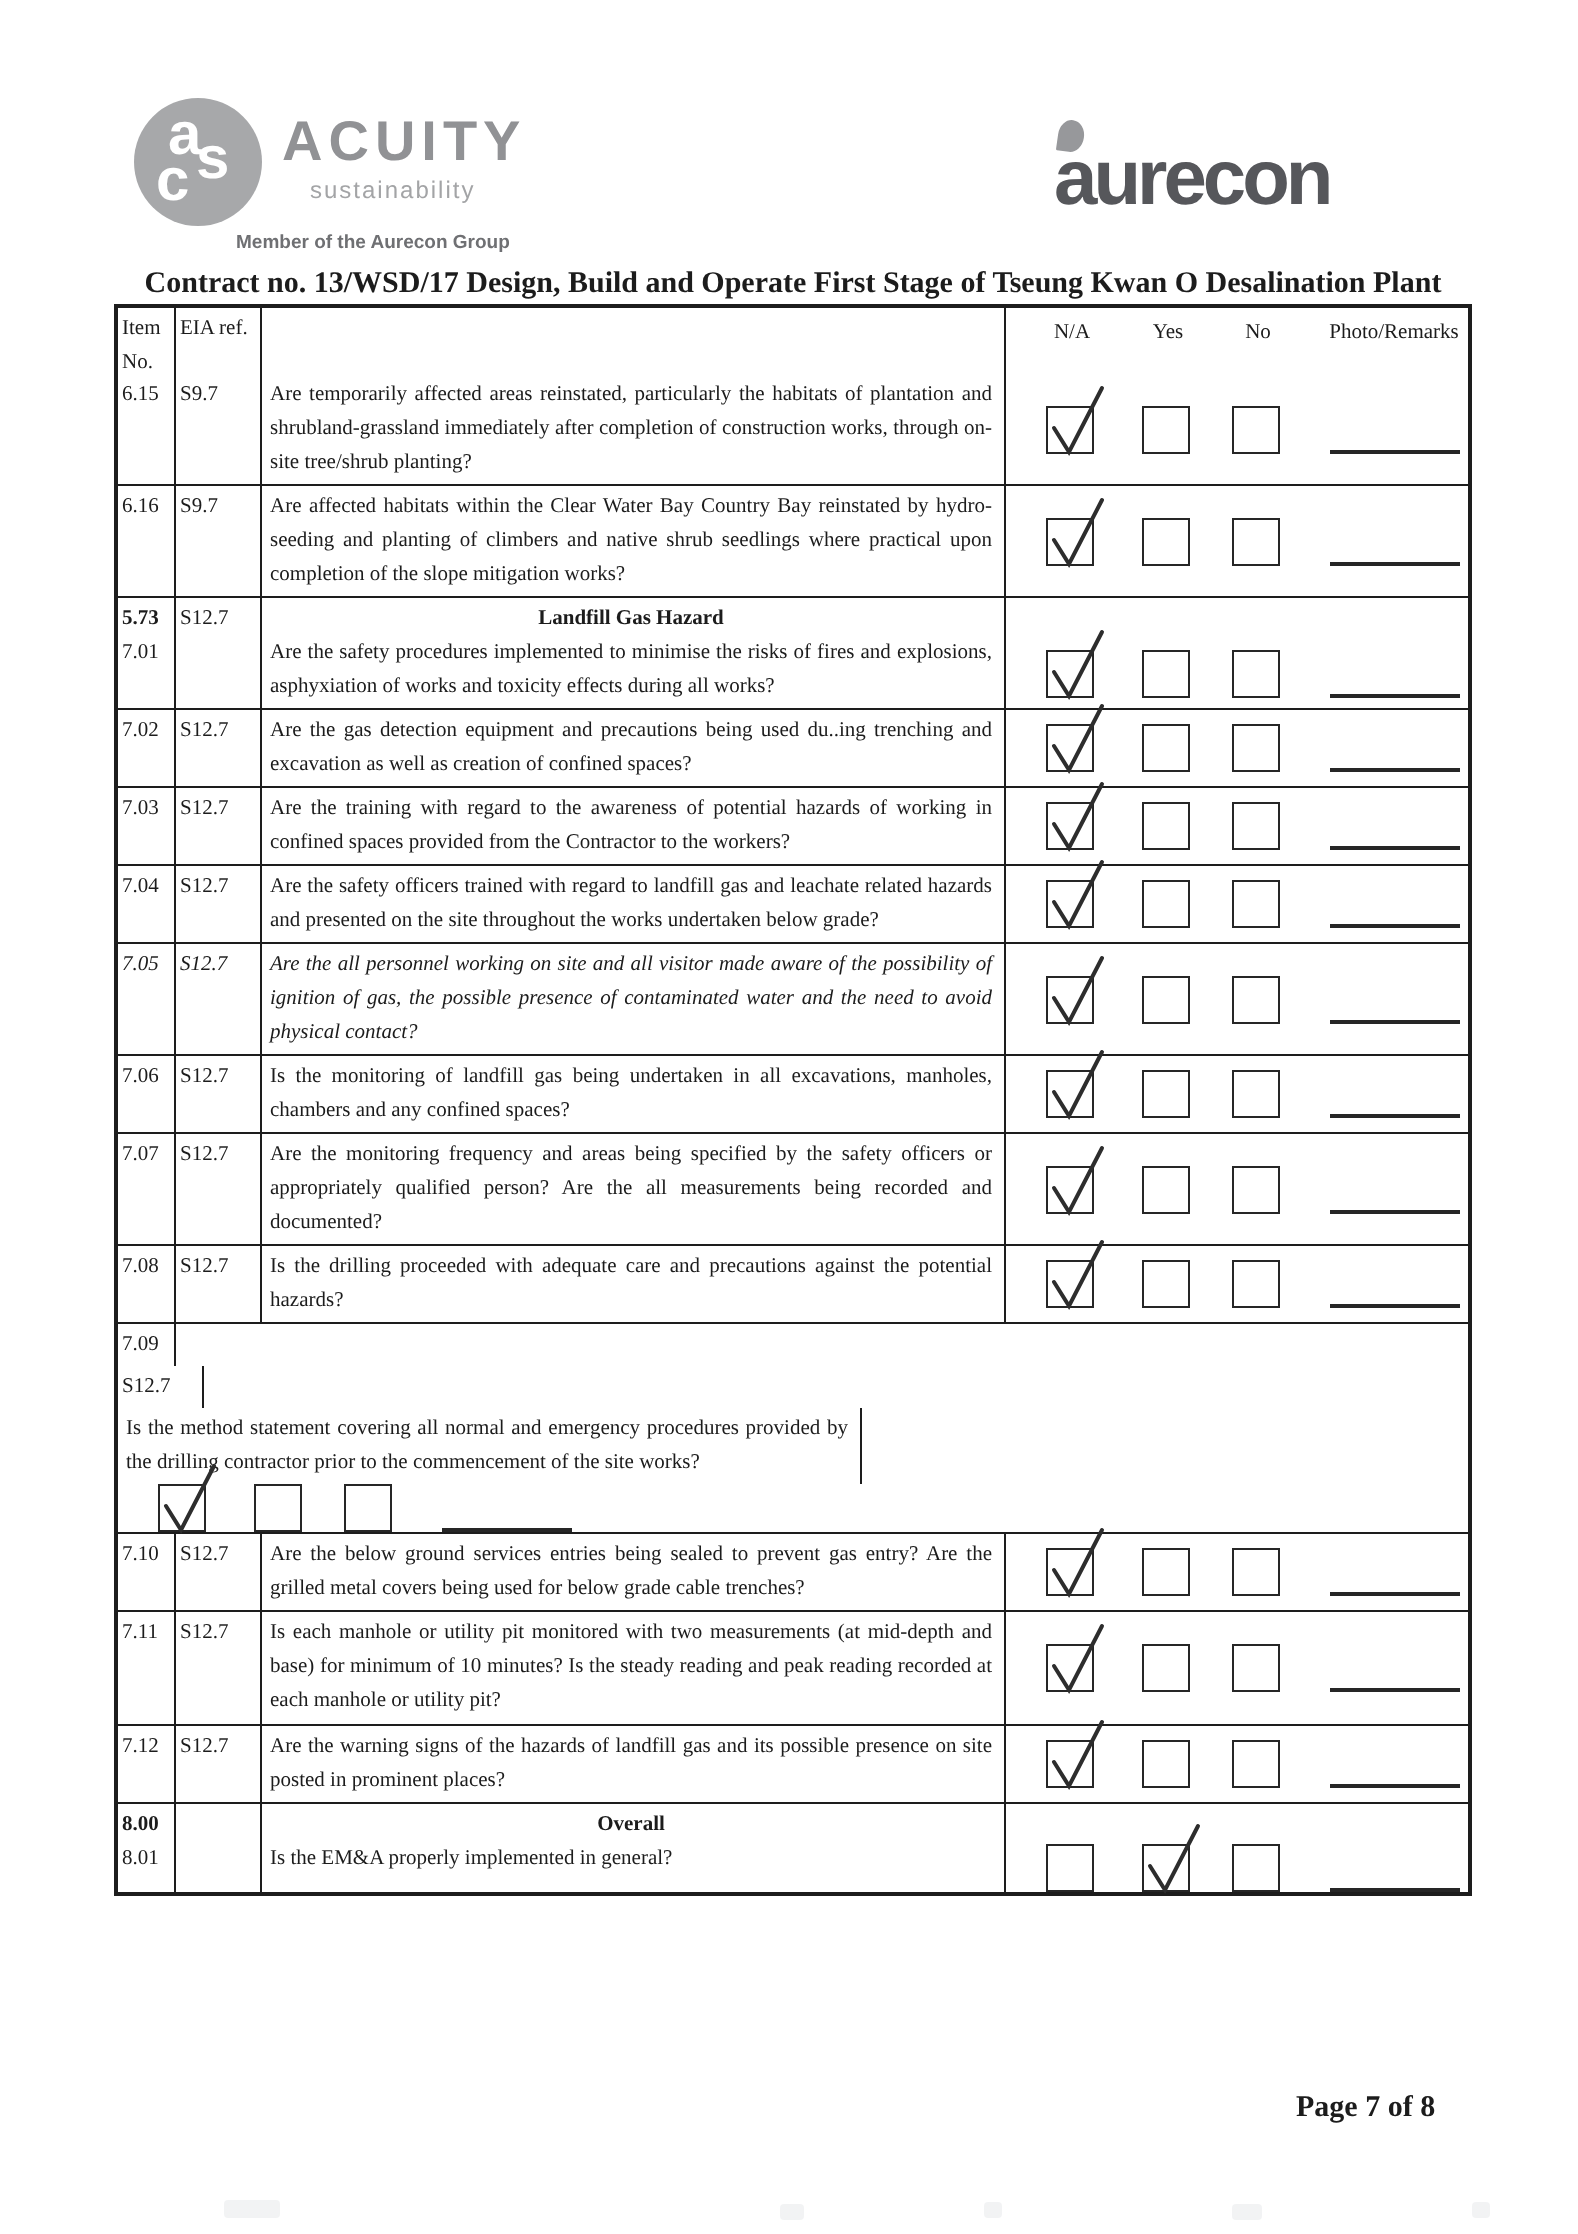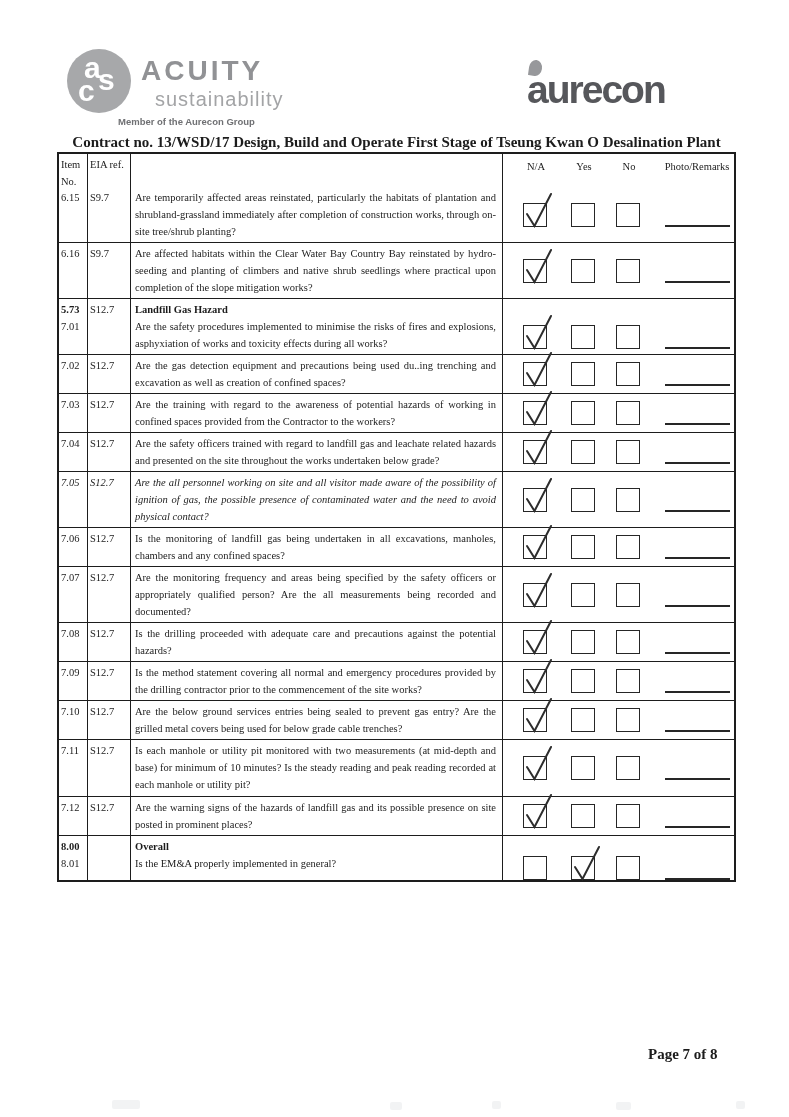--- a/index.html
+++ b/index.html
@@ -23,21 +23,21 @@
   .m-c { font-size:30px; left:11px; top:27px; }
 
   .brand-name {
     position:absolute; left:141px; top:55px;
     font-family:"Liberation Sans", sans-serif; font-weight:bold;
     font-size:28px; letter-spacing:3px; color:#919295;
   }
   .brand-sub {
     position:absolute; left:155px; top:88px;
     font-family:"Liberation Sans", sans-serif;
-    font-size:20px; letter-spacing:1px; color:#a3a4a6;
+    font-size:12px; letter-spacing:1px; color:#a3a4a6;
   }
   .brand-member {
     position:absolute; left:118px; top:116px;
     font-family:"Liberation Sans", sans-serif; font-weight:bold;
     font-size:9.5px; color:#6f7073;
   }
 
   .aurecon { position:absolute; left:527px; top:56px; width:220px; height:60px; }
   .aurecon-drop {
     position:absolute; left:2px; top:4px; width:13px; height:16px;
@@ -76,21 +76,21 @@
   .t-head .c-item span { display:block; }
   .t-head .c-checks { align-items:flex-start; }
   .t-head .h-lbl { position:absolute; top:4px; text-align:center; }
   .h-na    { left:13px;  width:40px; }
   .h-yes   { left:61px;  width:40px; }
   .h-no    { left:106px; width:40px; }
   .h-photo { left:142px; width:104px; }
 
   .sec-item { display:block; font-weight:bold; }
   .q-item   { display:block; }
-  .sec-label{ font-weight:bold; }
+  .sec-label{ font-weight:bold;text-align:center; }
   .q-text   { text-align:justify; }
 
   .box {
     position:relative; width:24px; height:24px;
     border:1.6px solid #262626; box-sizing:border-box; background:#fff;
     flex:0 0 auto;
   }
   .box.na  { margin-left:20px; }
   .box.yes { margin-left:24px; }
   .box.no  { margin-left:21px; }
@@ -105,21 +105,21 @@
   #rows-container .t-row:nth-child(1)  { min-height:55px; }
   #rows-container .t-row:nth-child(2)  { min-height:55px; }
   #rows-container .t-row:nth-child(3)  { min-height:55px; }
   #rows-container .t-row:nth-child(4)  { min-height:39px; }
   #rows-container .t-row:nth-child(5)  { min-height:39px; }
   #rows-container .t-row:nth-child(6)  { min-height:38px; }
   #rows-container .t-row:nth-child(7)  { min-height:55px;font-style:italic; }
   #rows-container .t-row:nth-child(8)  { min-height:37px; }
   #rows-container .t-row:nth-child(9)  { min-height:56px; }
   #rows-container .t-row:nth-child(10) { min-height:38px; }
-  #rows-container .t-row:nth-child(11) { min-height:38px; }
+  #rows-container .t-row:nth-child(11) { min-height:38px;flex-direction:column; }
   #rows-container .t-row:nth-child(12) { min-height:38px; }
   #rows-container .t-row:nth-child(13) { min-height:57px; }
   #rows-container .t-row:nth-child(14) { min-height:38px; }
   #rows-container .t-row:nth-child(15) { min-height:39px; }
 
   
   .page-footer {
     position:absolute; left:648px; top:1046px;
     font-weight:bold; font-size:15px;
   }

